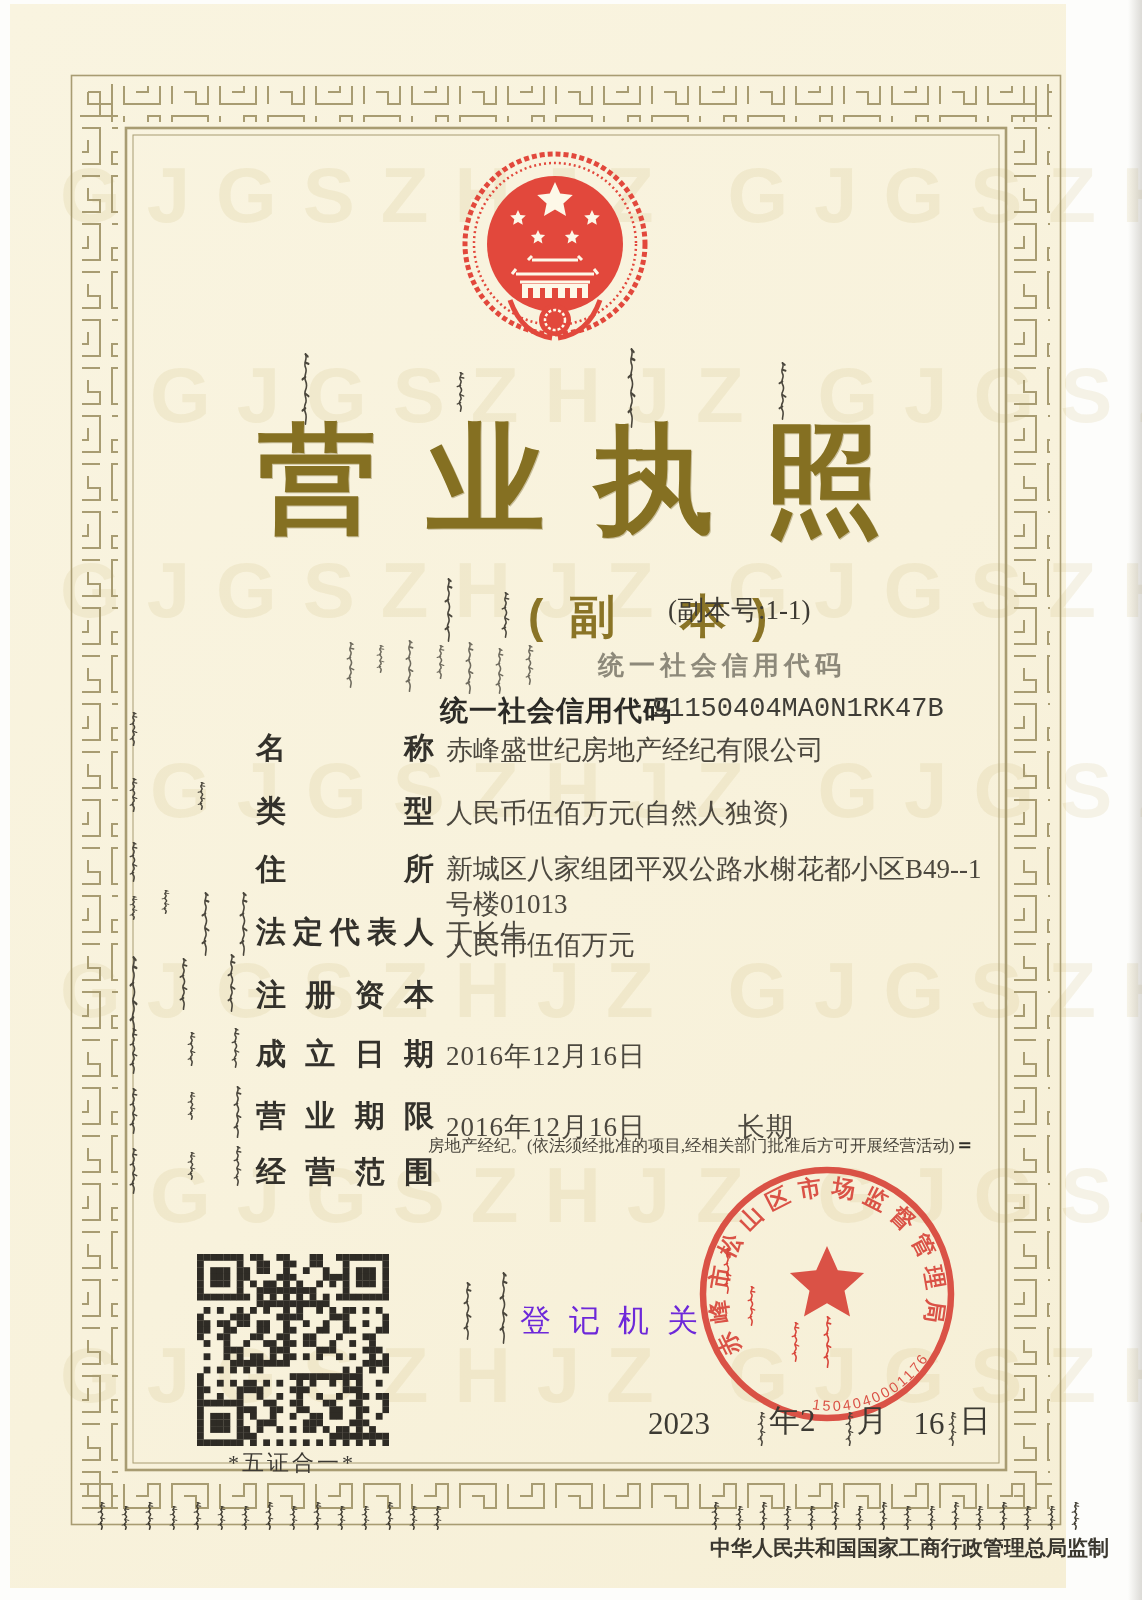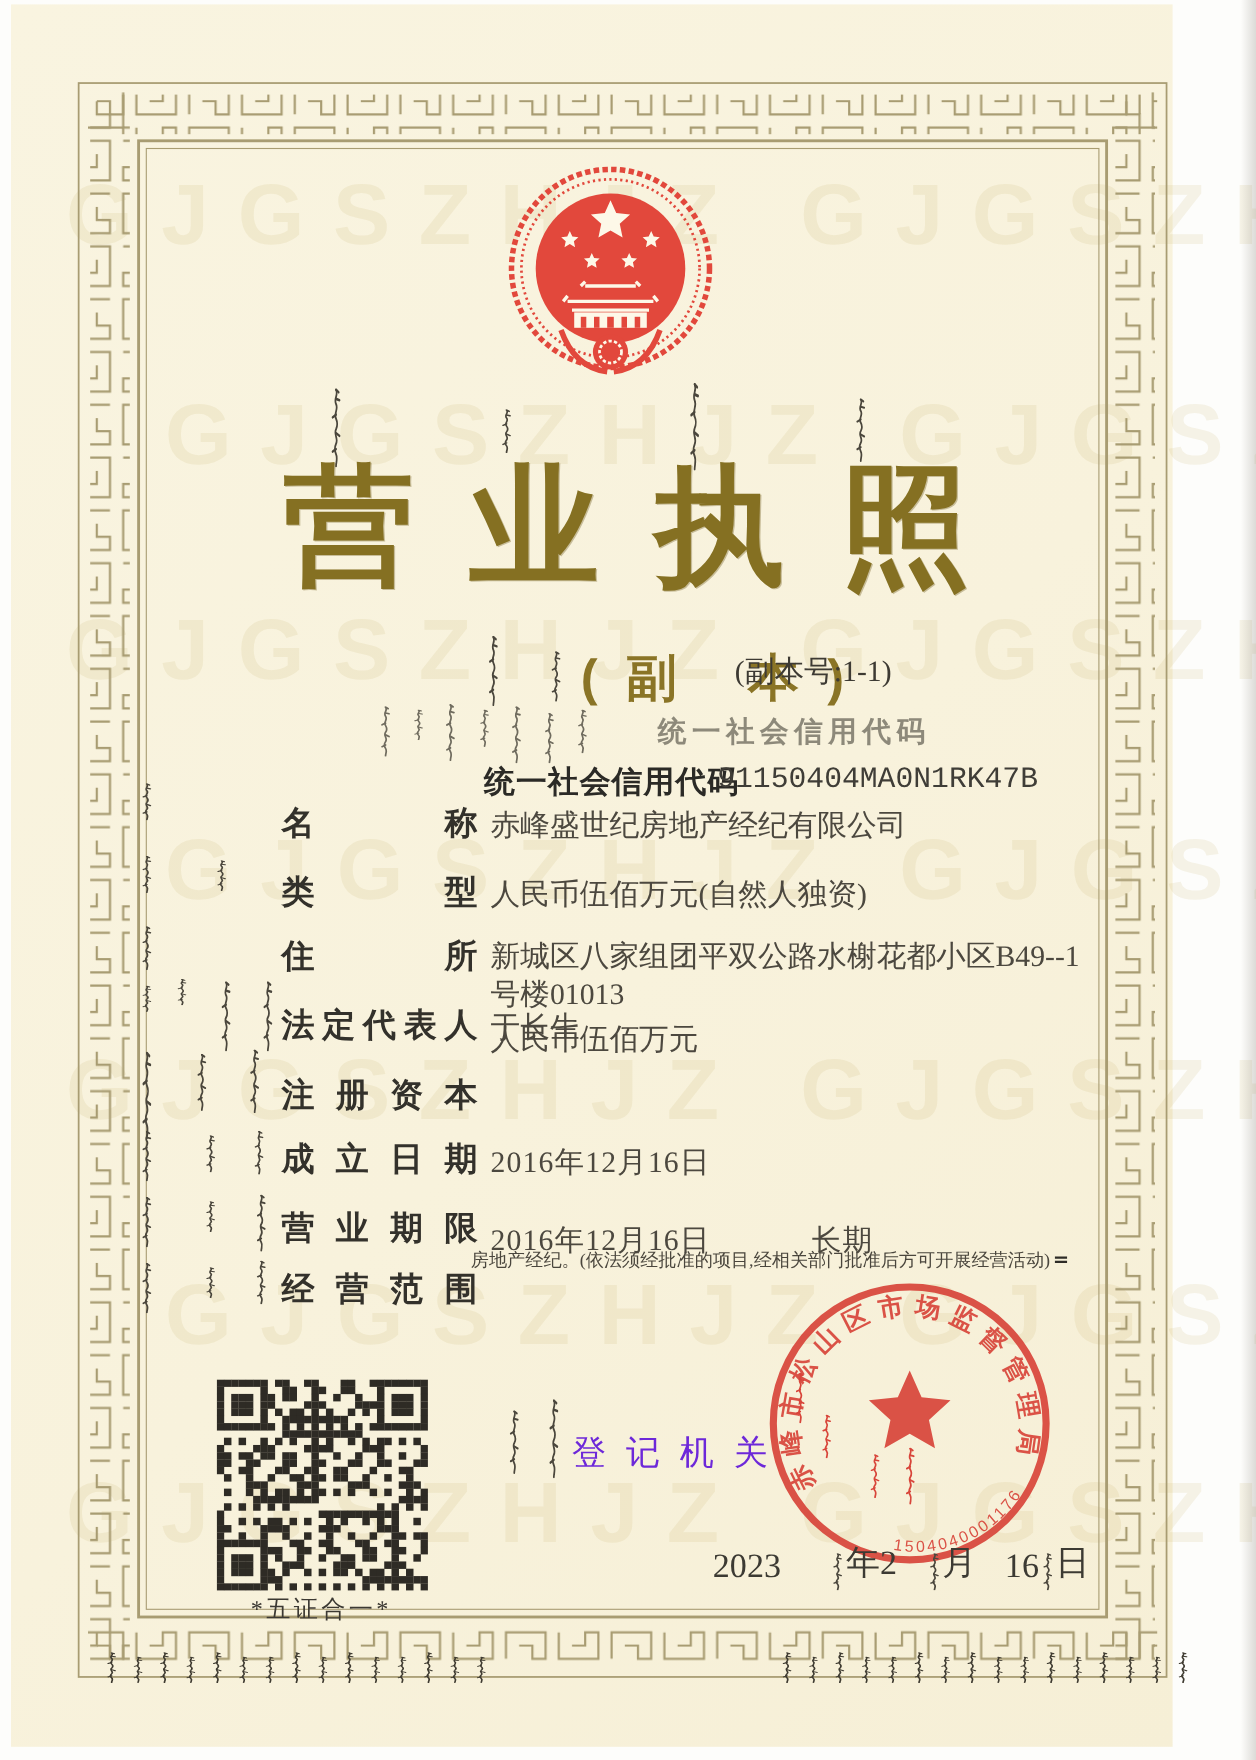--- a/index.html
+++ b/index.html
@@ -1057,16 +1057,17 @@
           <svg viewBox="0 0 14 60" preserveAspectRatio="none">
             <use href="#mongp"></use>
           </svg>
         </i>
         <i class="mg inline h28">
           <svg viewBox="0 0 14 60" preserveAspectRatio="none">
             <use href="#mongp"></use>
           </svg>
         </i>
     </div>
+    <div class="foot-text">中华人民共和国国家工商行政管理总局监制</div>
   </div>
 
   <div class="edge-shadow"></div>
 </div>
 
 </body></html>

